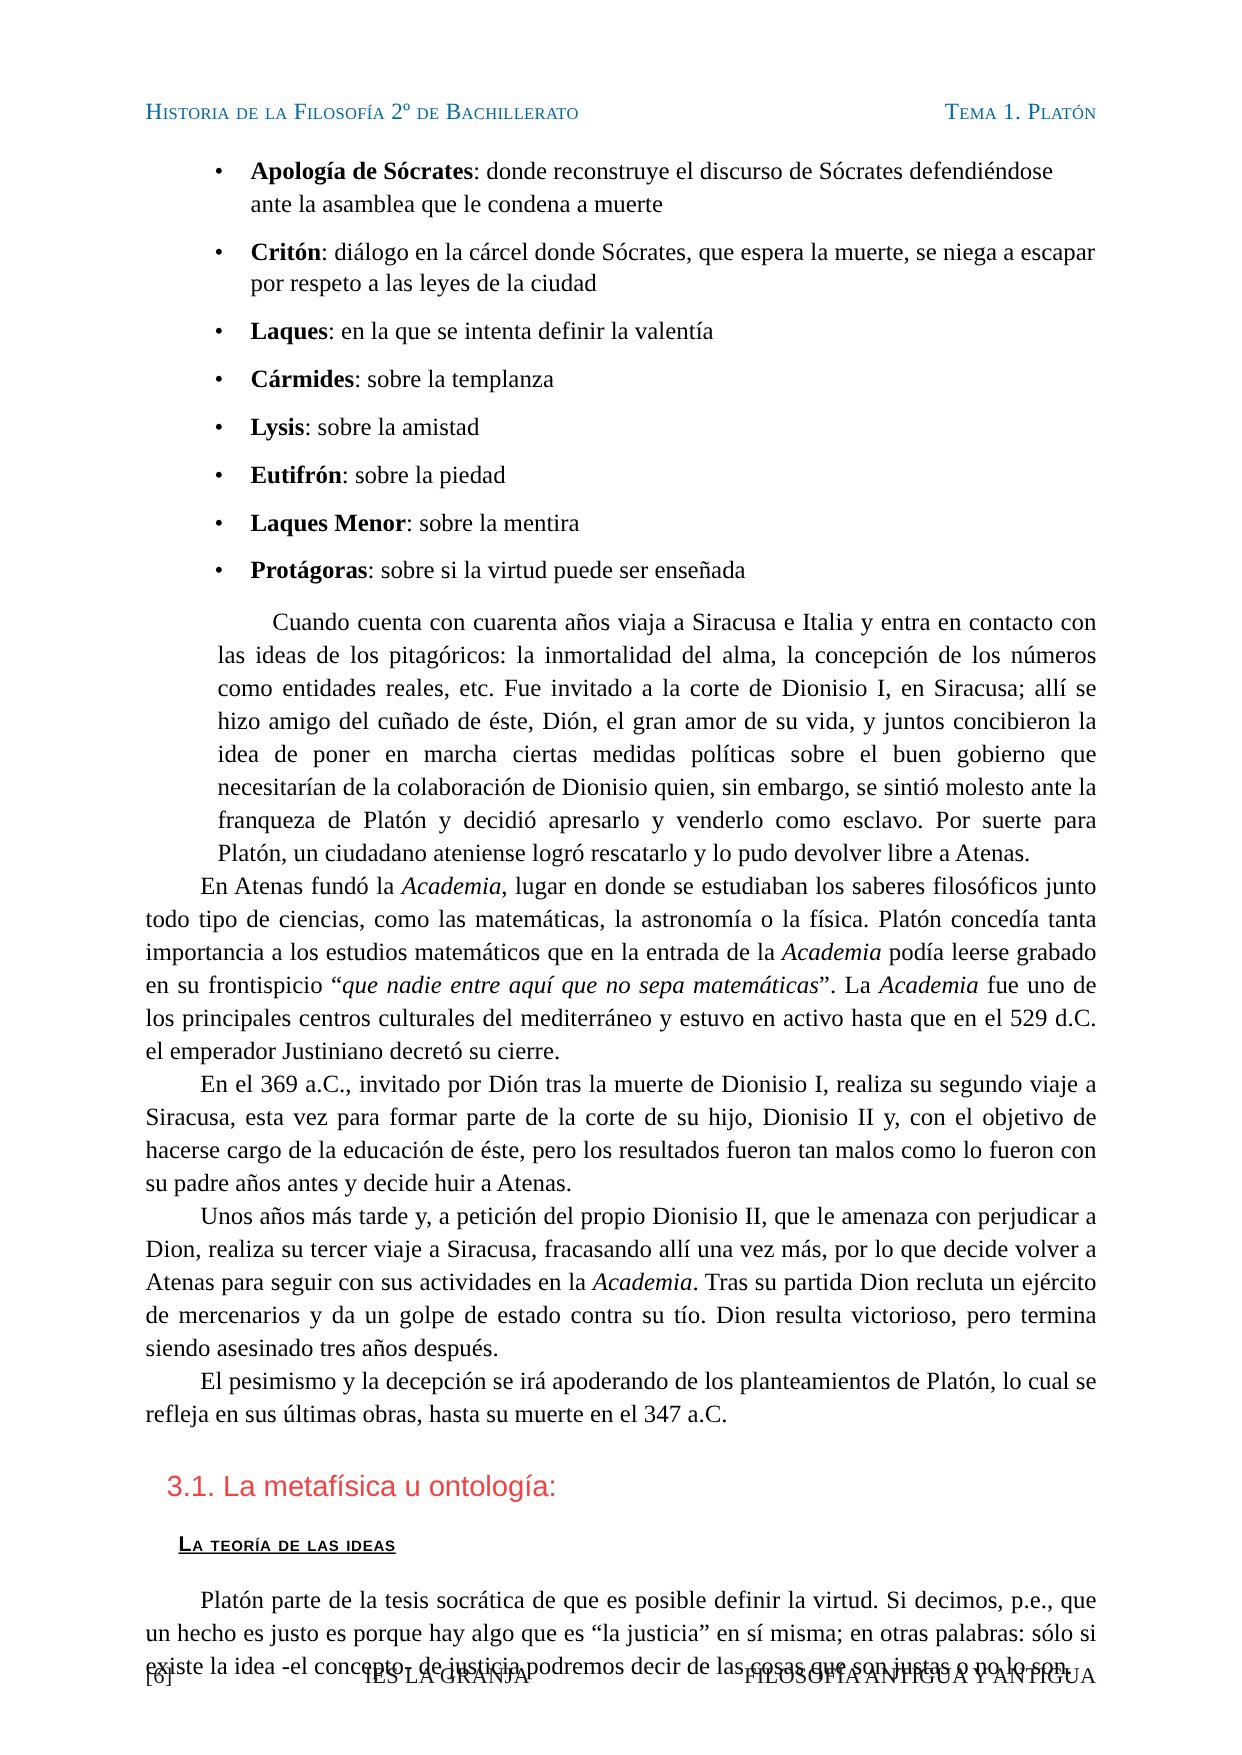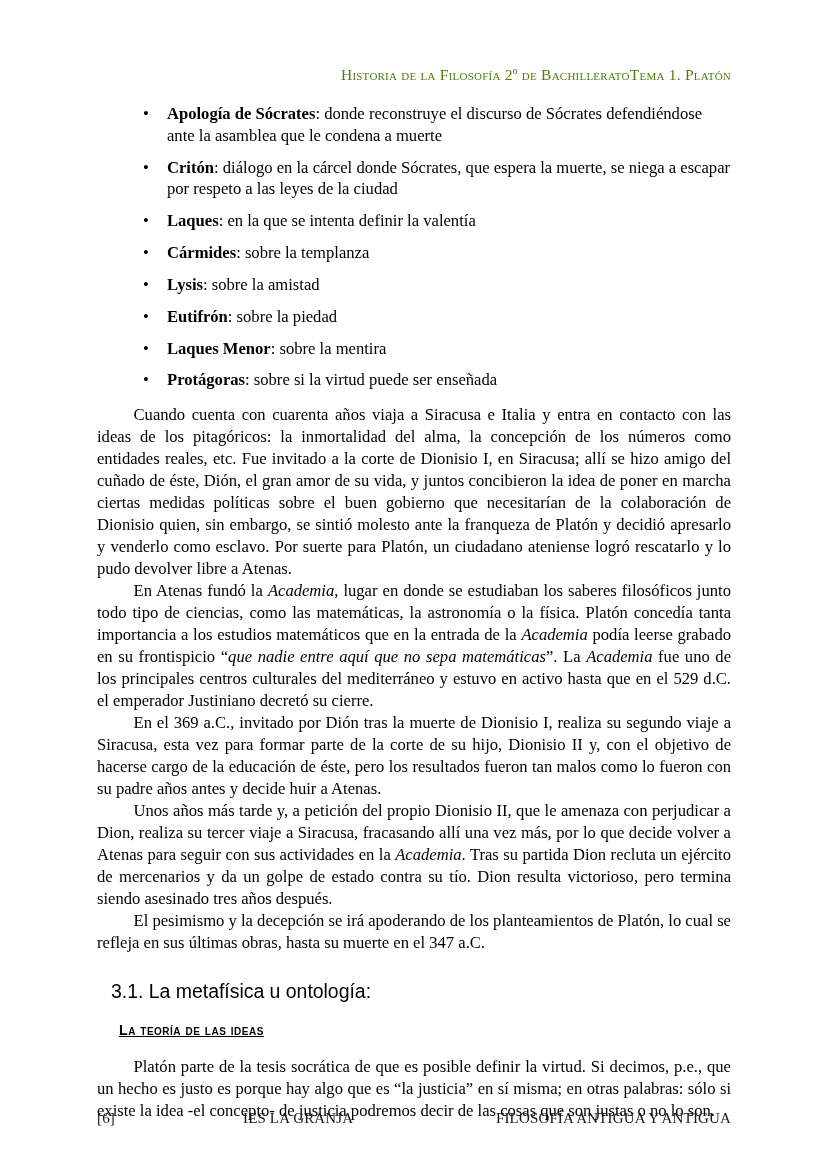--- a/index.html
+++ b/index.html
@@ -27,26 +27,26 @@
     box-sizing: border-box;
   }
 
   
   .running-header {
     position: absolute;
     top: 66px;
     left: 97px;
     width: 634px;
     display: flex;
-    justify-content: flex-end;
+    justify-content: space-between;
     align-items: baseline;
     font-size: 15.5px;
     font-variant: small-caps;
     letter-spacing: 0.015em;
-    color: #4d7c0f;
+    color: #0369a1;
   }
   .running-header .hdr-left { white-space: nowrap; }
   .running-header .hdr-right {
     white-space: nowrap;
   }
 
   
   .content {
     position: absolute;
     top: 103px;
@@ -82,34 +82,34 @@
 
   
   p.body {
     margin: 0;
     font-size: 16.6px;
     line-height: 1.325;
     text-align: justify;
     text-indent: 2.2em;
     hyphens: none;
   }
-  p.body.tight-top { margin-top: 13px; }
+  p.body.tight-top { margin-top: 13px; margin-left: 48px; }
   p.body + p.body { margin-top: 0; }
   em.ital { font-style: italic; }
 
   
   h2.section-heading {
     font-family: "Liberation Sans", "DejaVu Sans", sans-serif;
     font-weight: normal;
     font-size: 19.5px;
     line-height: 1.2;
     margin: 26px 0 0 0;
     padding-left: 14px;
     letter-spacing: -0.002em;
-    color: #000000;
+    color: #ef4444;
   }
   h3.sub-heading {
     font-family: "Liberation Sans", "DejaVu Sans", sans-serif;
     font-weight: bold;
     font-size: 14.2px;
     line-height: 1.2;
     margin: 19px 0 0 0;
     padding-left: 22px;
     font-variant: small-caps;
     letter-spacing: 0.035em;

